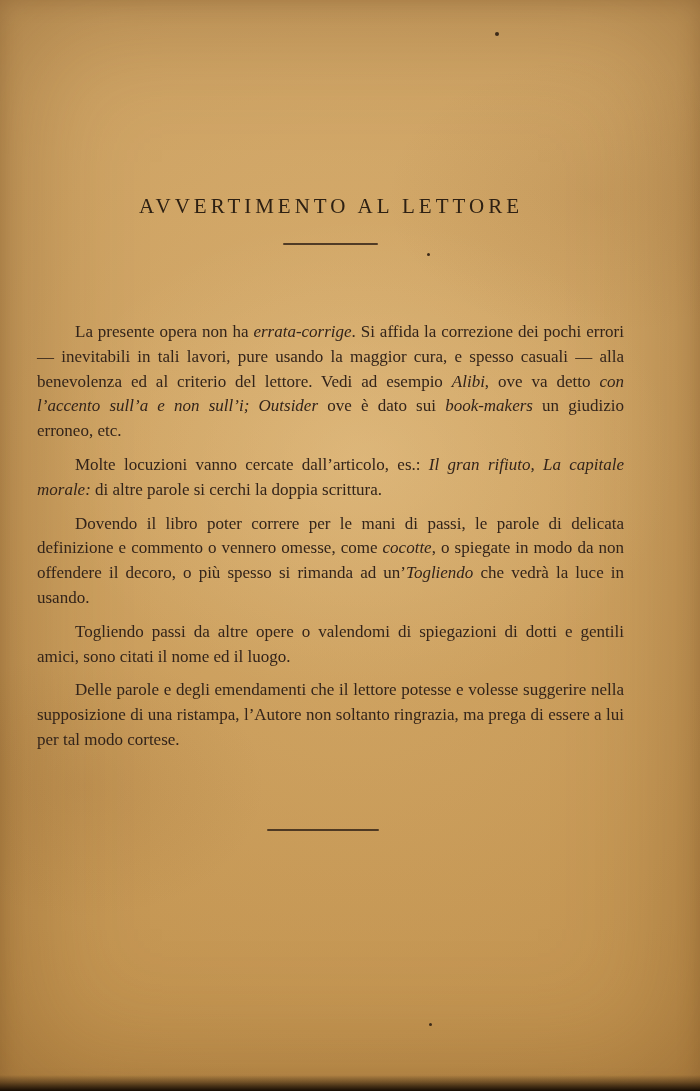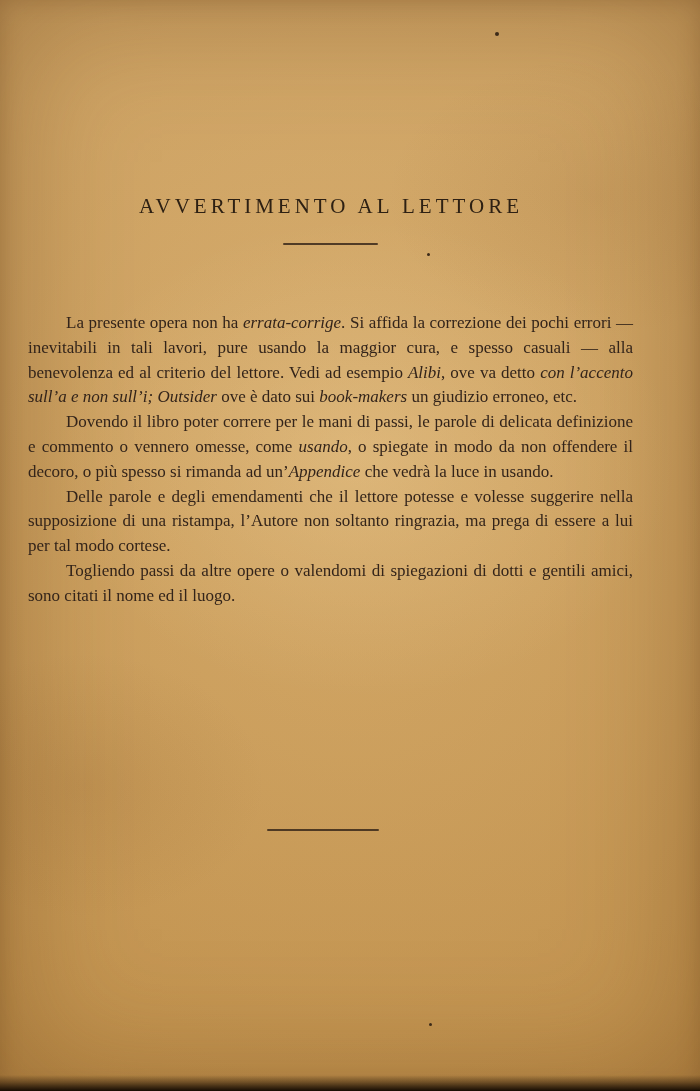--- a/index.html
+++ b/index.html
@@ -62,21 +62,21 @@
   .body {
     position: absolute;
     top: 311px;
     left: 28px;
     width: 605px;
     font-size: 17px;
     line-height: 24.8px;
     text-align: justify;
   }
   .body p {
-    margin: 0;
+    margin: 9px;
     text-indent: 38px;
   }
   .it { font-style: italic; }
   .speck {
     position: absolute;
     background: #3c2a18;
     border-radius: 50%;
   }
   .speck-1 { top: 32px;  left: 495px; width: 4px; height: 4px; }
   .speck-2 { top: 253px; left: 427px; width: 3px; height: 3px; }
@@ -86,23 +86,24 @@
 <body>
 
 <div class="page">
 
   <h1 class="title">AVVERTIMENTO AL LETTORE</h1>
 
   <div class="rule rule-top"></div>
 
   <div class="body">
     <p><span>La presente opera non ha </span><span class="it">errata-corrige</span><span>. Si affida la correzione dei pochi errori — inevitabili in tali lavori, pure usando la maggior cura, e spesso casuali — alla benevolenza ed al criterio del lettore. Vedi ad esempio </span><span class="it">Alibi</span><span>, ove va detto </span><span class="it">con l’accento sull’a e non sull’i;</span><span> </span><span class="it">Outsider</span><span> ove è dato sui </span><span class="it">book-makers</span><span> un giudizio erroneo, etc.</span></p>
-    <p><span>Dovendo il libro poter correre per le mani di passi, le parole di delicata definizione e commento o vennero omesse, come </span><span class="it">usando</span><span>, o spiegate in modo da non offendere il decoro, o più spesso si rimanda ad un’</span><span class="it">Appendice</span><span> che vedrà la luce in usando.</span></p>
+    <p><span>Molte locuzioni vanno cercate dall’articolo, es.: </span><span class="it">Il gran rifiuto, La capitale morale:</span><span> di altre parole si cerchi la doppia scrittura.</span></p>
+    <p><span>Dovendo il libro poter correre per le mani di passi, le parole di delicata definizione e commento o vennero omesse, come </span><span class="it">cocotte</span><span>, o spiegate in modo da non offendere il decoro, o più spesso si rimanda ad un’</span><span class="it">Togliendo</span><span> che vedrà la luce in usando.</span></p>
+    <p><span>Togliendo passi da altre opere o valendomi di spiegazioni di dotti e gentili amici, sono citati il nome ed il luogo.</span></p>
     <p><span>Delle parole e degli emendamenti che il lettore potesse e volesse suggerire nella supposizione di una ristampa, l’Autore non soltanto ringrazia, ma prega di essere a lui per tal modo cortese.</span></p>
-    <p><span>Togliendo passi da altre opere o valendomi di spiegazioni di dotti e gentili amici, sono citati il nome ed il luogo.</span></p>
   </div>
 
   <div class="rule rule-bottom"></div>
 
   <div class="speck speck-1"></div>
   <div class="speck speck-2"></div>
   <div class="speck speck-3"></div>
 
   <div class="bottom-edge"></div>
 

